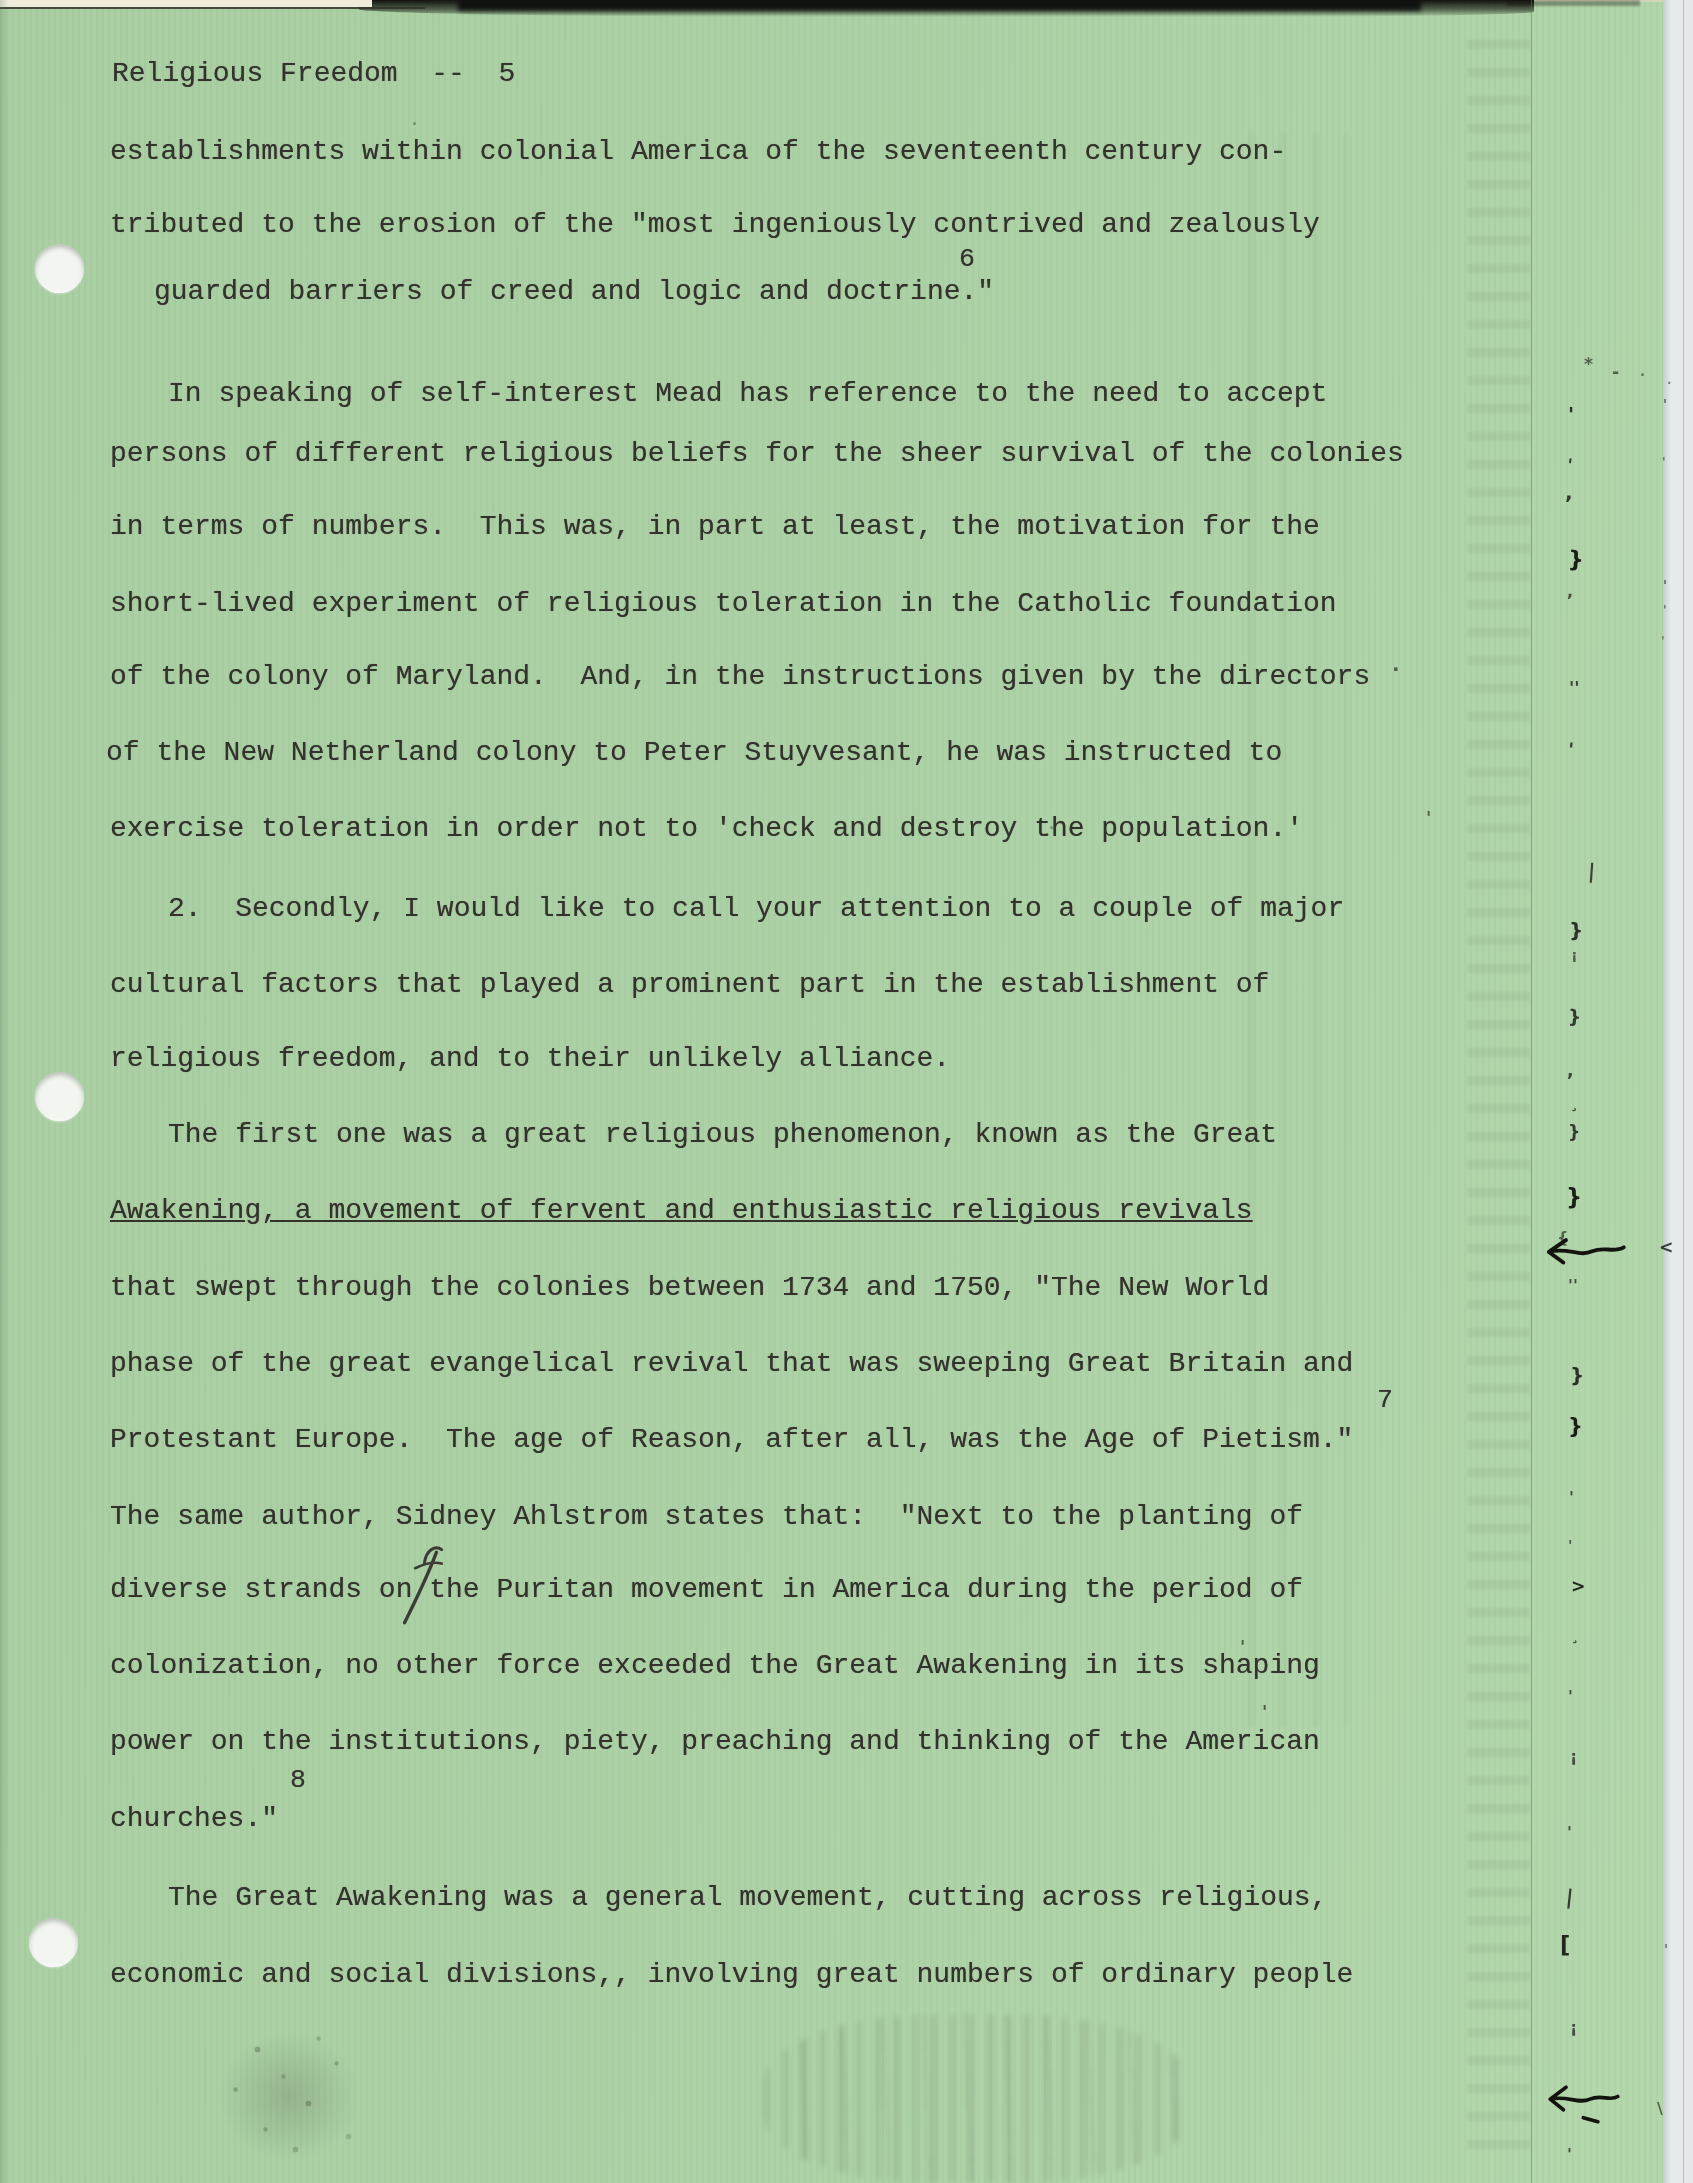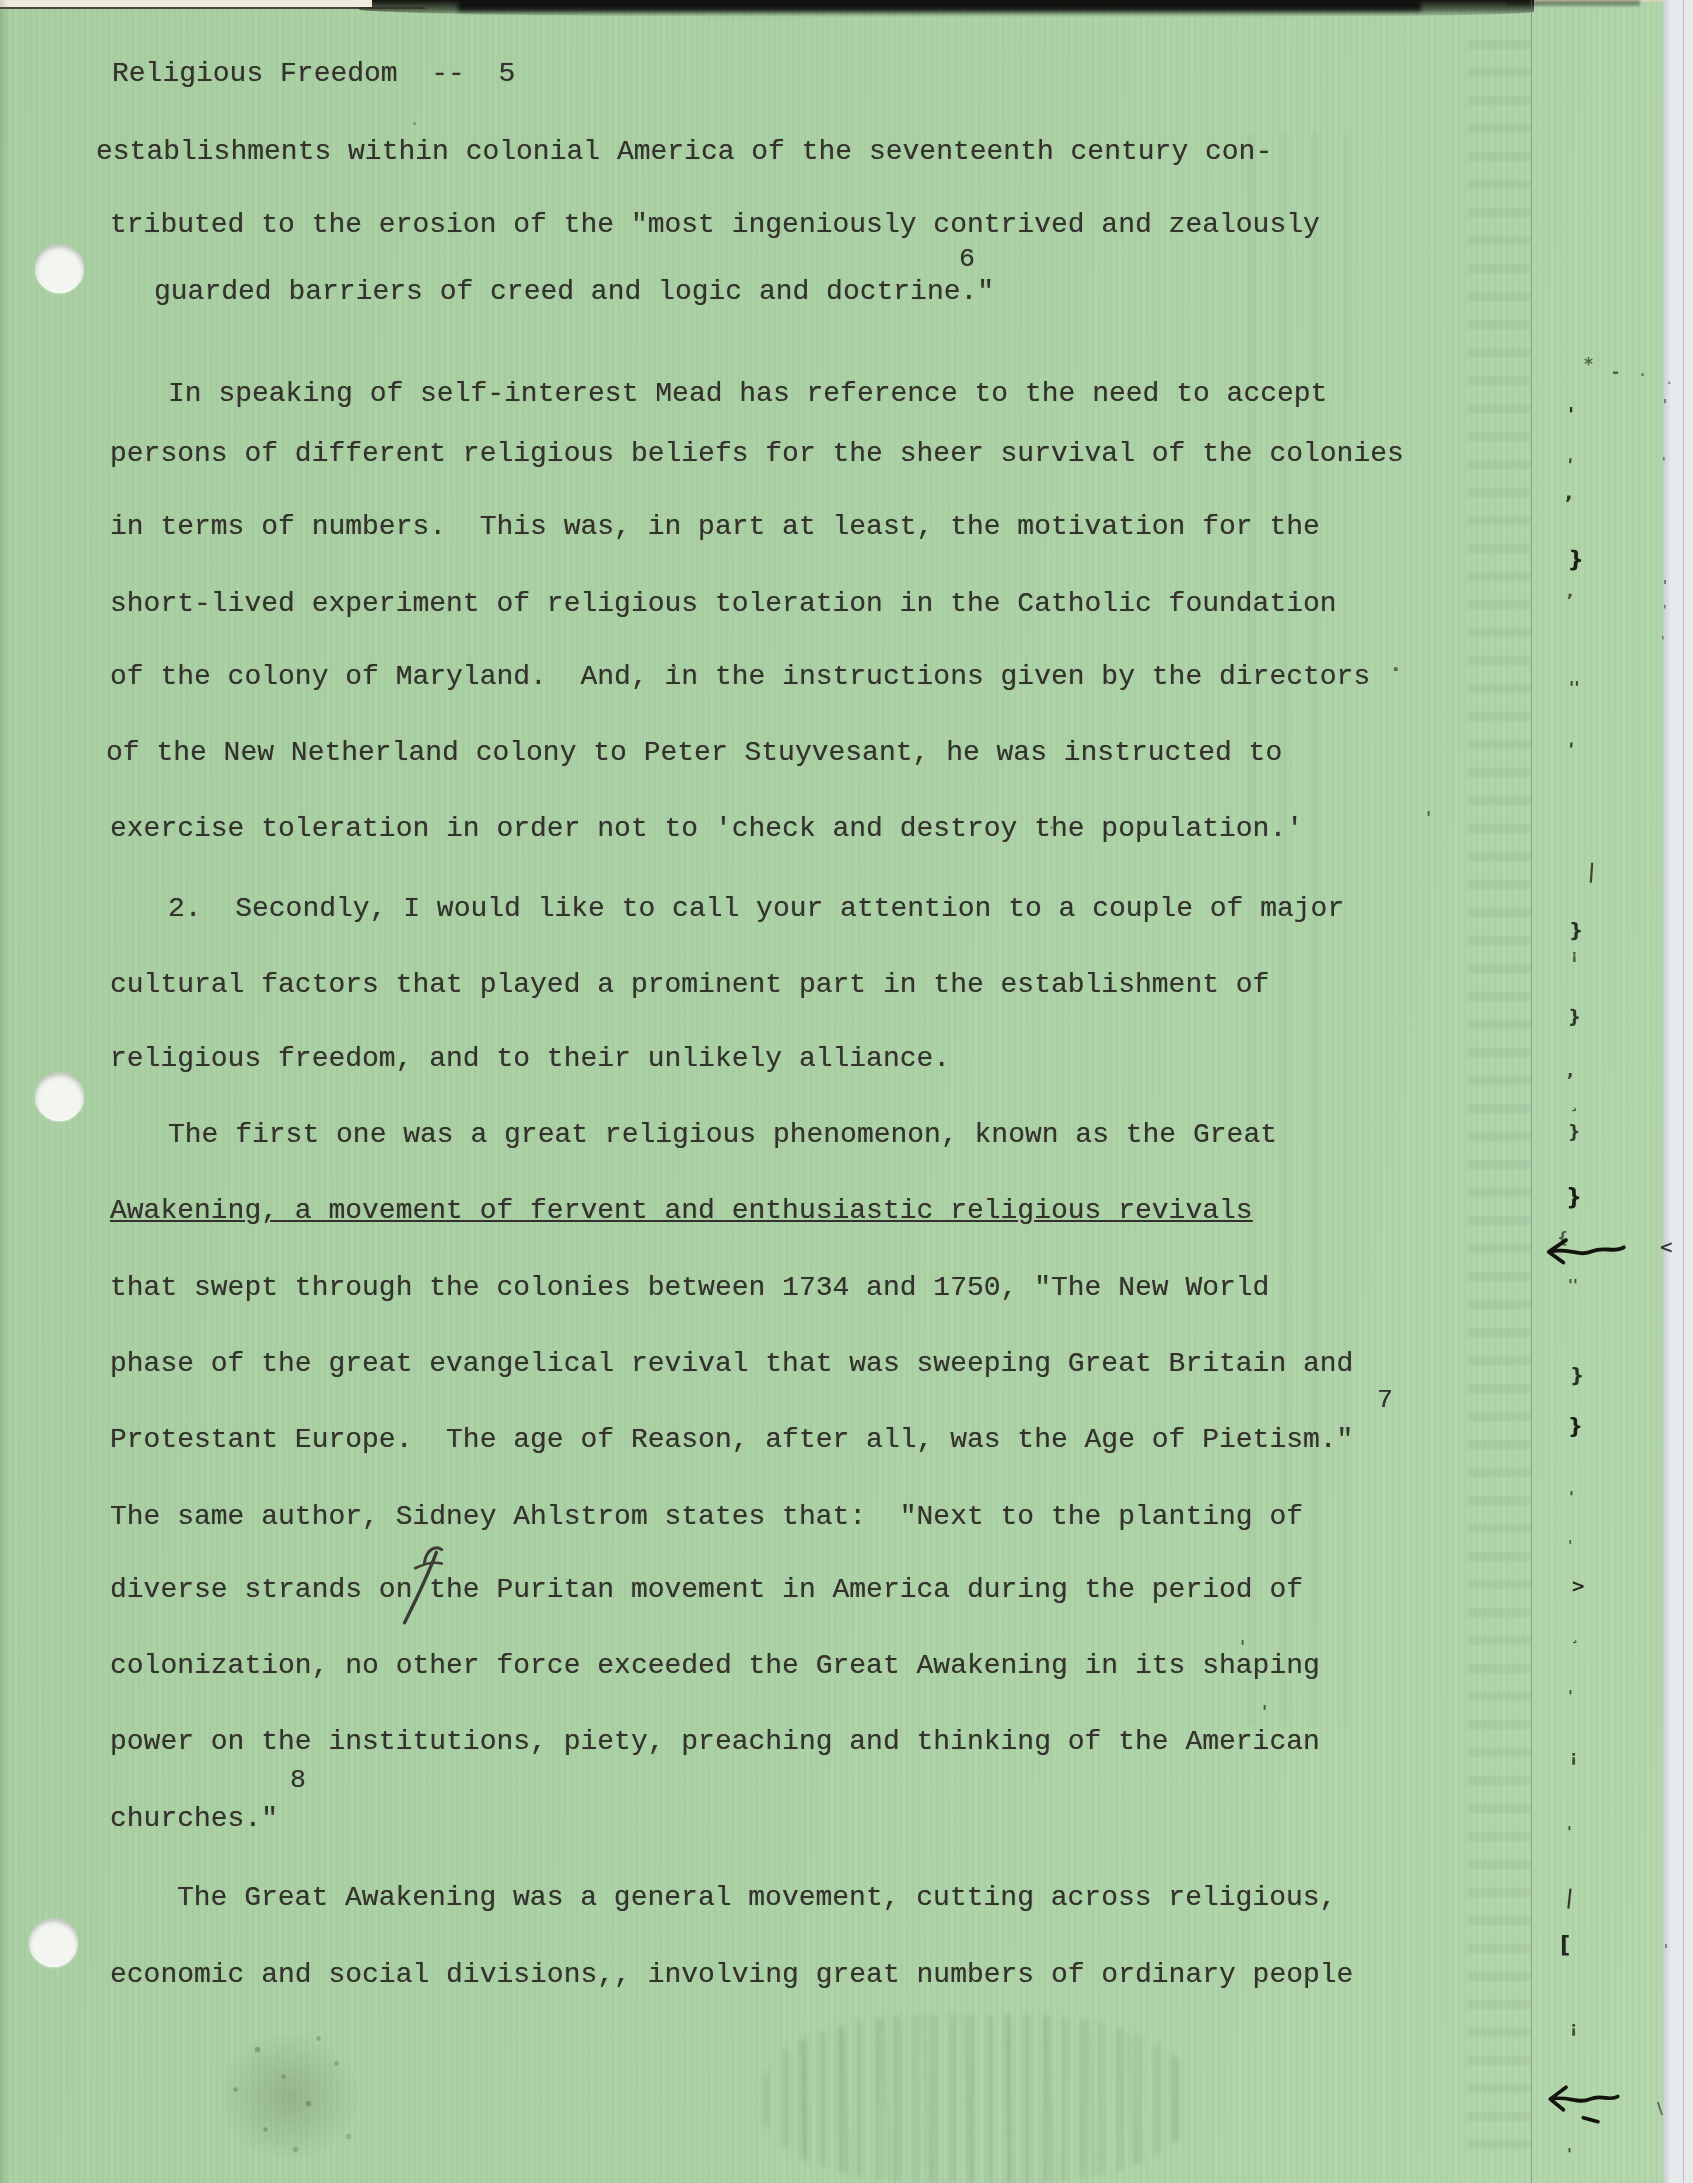--- a/index.html
+++ b/index.html
@@ -71,21 +71,21 @@
   <div class="rline"></div>
   <div class="ledge"></div>
 
   <div class="punch" style="left:35px;top:244px;"></div>
   <div class="punch" style="left:35px;top:1072px;"></div>
   <div class="punch" style="left:28.6px;top:1918px;"></div>
 
   <div class="tw hdr">Religious Freedom  --  5</div>
 
   <div id="lines">
-      <div class="tw" style="top: 134px; left: 96px;">establishments within colonial America of the seventeenth century con-</div>
+      <div class="tw" style="top: 134px; left: 110px;">establishments within colonial America of the seventeenth century con-</div>
       <div class="tw" style="top: 207px; left: 110px;">tributed to the erosion of the "most ingeniously contrived and zealously</div>
       <div class="tw" style="top: 274px; left: 110px; margin-left: 44px;">guarded barriers of creed and logic and doctrine."</div>
       <div class="tw" style="top: 376px; left: 168px;">In speaking of self-interest Mead has reference to the need to accept</div>
       <div class="tw" style="top: 436px; left: 110px;">persons of different religious beliefs for the sheer survival of the colonies</div>
       <div class="tw" style="top: 509px; left: 110px;">in terms of numbers.  This was, in part at least, the motivation for the</div>
       <div class="tw" style="top: 586px; left: 110px;">short-lived experiment of religious toleration in the Catholic foundation</div>
       <div class="tw" style="top: 659px; left: 110px; font-family: Liberation Mono, monospace;">of the colony of Maryland.  And, in the instructions given by the directors</div>
       <div class="tw" style="top: 735px; left: 106px;">of the New Netherland colony to Peter Stuyvesant, he was instructed to</div>
       <div class="tw" style="top: 811px; left: 110px;">exercise toleration in order not to 'check and destroy the population.'</div>
       <div class="tw" style="top: 891px; left: 168px;">2.  Secondly, I would like to call your attention to a couple of major</div>
@@ -94,21 +94,21 @@
       <div class="tw" style="top: 1117px; left: 168px;">The first one was a great religious phenomenon, known as the Great</div>
       <div class="tw" style="top: 1193px; left: 110px; text-decoration: underline;">Awakening, a movement of fervent and enthusiastic religious revivals</div>
       <div class="tw" style="top: 1270px; left: 110px;">that swept through the colonies between 1734 and 1750, "The New World</div>
       <div class="tw" style="top: 1346px; left: 110px;">phase of the great evangelical revival that was sweeping Great Britain and</div>
       <div class="tw" style="top: 1422px; left: 110px;">Protestant Europe.  The age of Reason, after all, was the Age of Pietism."</div>
       <div class="tw" style="top: 1499px; left: 110px;">The same author, Sidney Ahlstrom states that:  "Next to the planting of</div>
       <div class="tw" style="top: 1572px; left: 110px;">diverse strands on the Puritan movement in America during the period of</div>
       <div class="tw" style="top: 1648px; left: 110px;">colonization, no other force exceeded the Great Awakening in its shaping</div>
       <div class="tw" style="top: 1724px; left: 110px;">power on the institutions, piety, preaching and thinking of the American</div>
       <div class="tw" style="top: 1801px; left: 110px;">churches."</div>
-      <div class="tw" style="top: 1880px; left: 177px;">The Great Awakening was a general movement, cutting across religious,</div>
+      <div class="tw" style="top: 1880px; left: 168px;">The Great Awakening was a general movement, cutting across religious,</div>
       <div class="tw" style="top: 1957px; left: 110px;">economic and social divisions,, involving great numbers of ordinary people</div>
     </div>
 
   <span class="sup" style="left:959px;top:244px;">6</span>
   <span class="sup" style="left:1377px;top:1385px;">7</span>
   <span class="sup" style="left:290px;top:1765px;">8</span>
 
   <svg class="art" style="left:378px;top:1535px;" width="73" height="93" viewBox="0 0 110 140">
     <path d="M88,26 C76,58 56,100 40,132" stroke="#3c3b35" stroke-width="5" fill="none" stroke-linecap="round"></path>
     <path d="M70,42 C72,24 86,14 96,22" stroke="#3c3b35" stroke-width="4.5" fill="none" stroke-linecap="round"></path>

